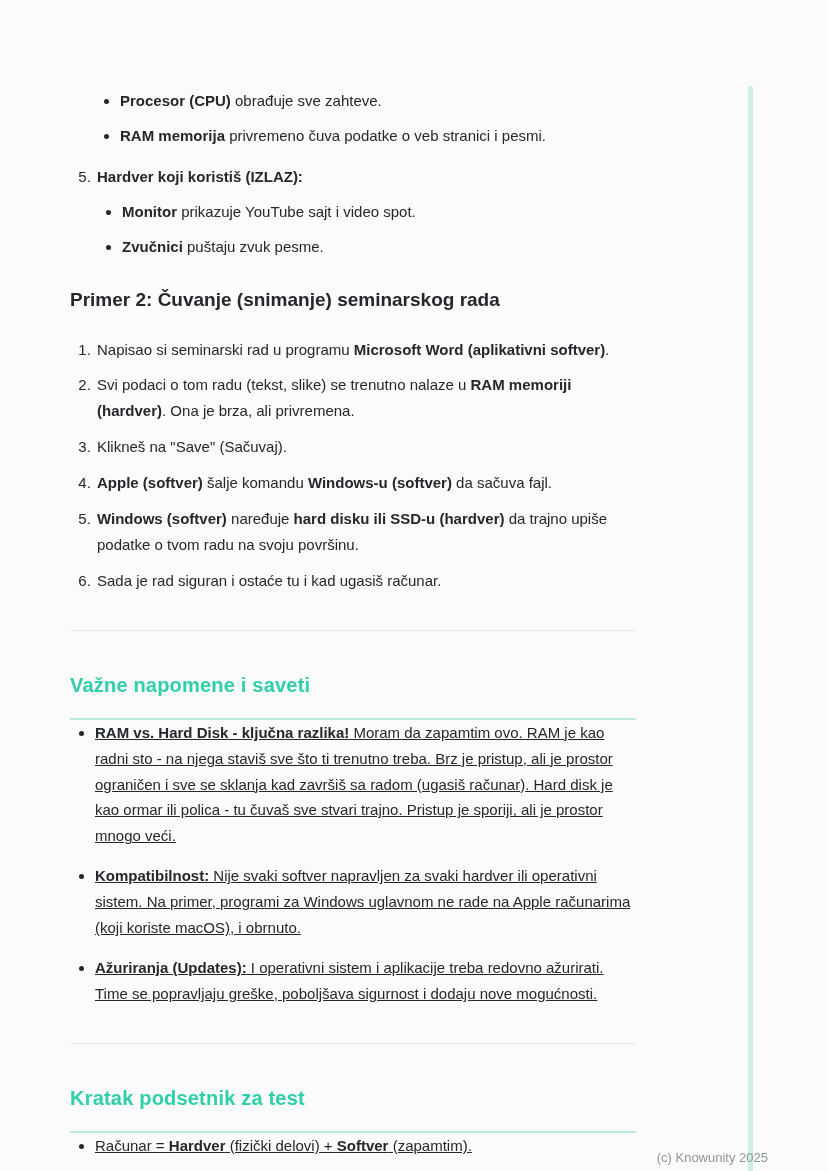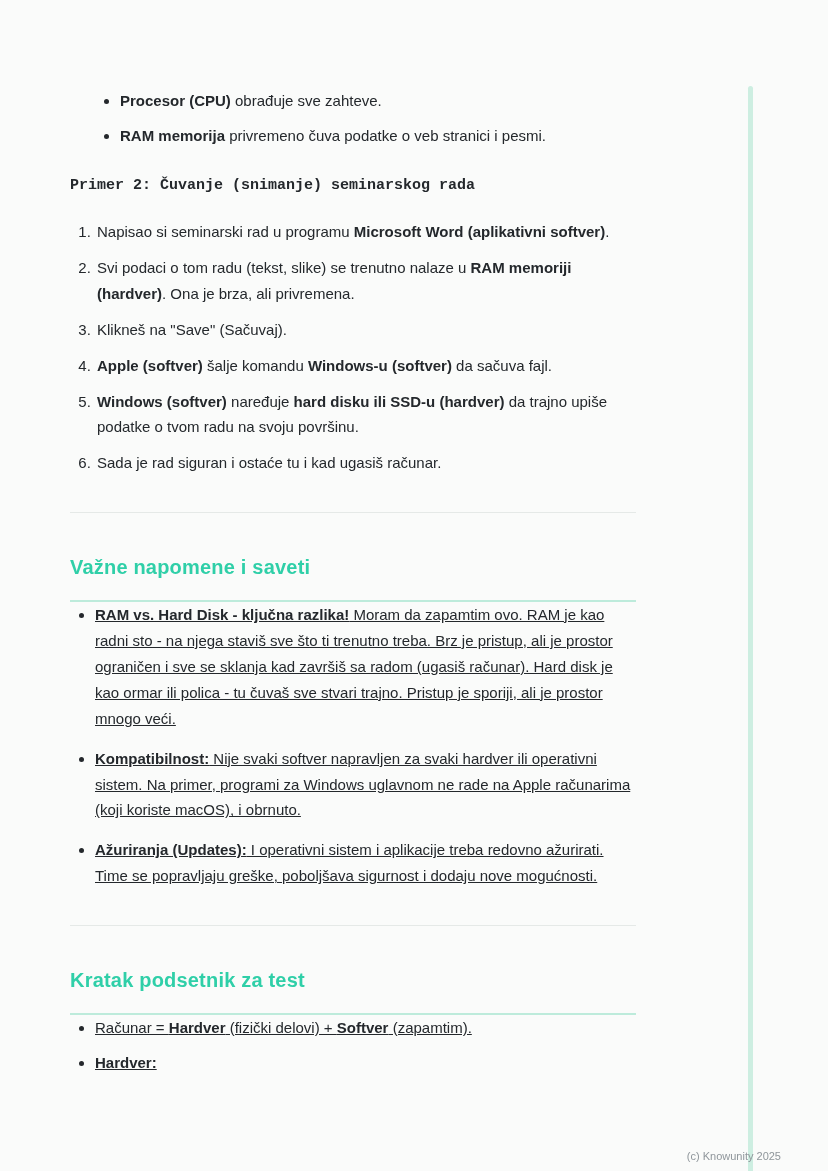--- a/index.html
+++ b/index.html
@@ -20,56 +20,65 @@
 
   ul.bullets { margin: 0; padding-left: 25px; list-style: disc; }
   ul.bullets > li { margin-bottom: 9px; }
   ul.big > li { margin-bottom: 14px; }
   ul.indent { margin-left: 25px; margin-bottom: 15px; }
   ul.nested { margin-top: 9px; padding-left: 25px; }
 
   ol.nums { margin: 0; padding-left: 25px; }
   ol.nums > li { margin-bottom: 10px; padding-left: 2px; }
 
-  .bold-heading { font-weight: bold; font-size: 15px; margin: 24px 0 20px 0; font-family: Liberation Mono, monospace; }
+  .bold-heading { font-weight: bold; font-size: 19px; margin: 24px 0 20px 0; }
 
   hr.divider { border: none; border-top: 1px solid #e5e9e7; margin: 36px 0 0 0; }
 
   h2.section-heading {
     color: #2fcfa8;
     font-size: 20px; font-weight: bold;
     letter-spacing: 0.2px;
     margin: 37px 0 0 0;
     padding-bottom: 15px;
     border-bottom: 2px solid #bdebdb;
   }
   .after-heading { margin-top: 24px; text-decoration: underline; }
 
   .edge-bar {
     position: absolute; left: 748px; top: 38px;
     width: 5px; height: 1095px;
     background: #cdeee1; border-radius: 3px;
   }
   .footer {
-    position: absolute; right: 47px; top: 1102px;
-    font-size: 11px; color: #8f969b;
+    position: absolute; right: 60px; top: 1102px;
+    font-size: 13px; color: #8f969b;
     z-index: 2;
   }
 </style>
 </head>
 <body>
 
 <div class="page">
   <div class="content">
 
     <ul class="bullets indent">
         <li><span class="b">Procesor (CPU)</span><span> obrađuje sve zahteve.</span></li>
         <li><span class="b">RAM memorija</span><span> privremeno čuva podatke o veb stranici i pesmi.</span></li>
       </ul>
 
+    <ol class="nums" start="5">
+      <li>
+        <span><span class="b">Hardver koji koristiš (IZLAZ):</span></span>
+        <ul class="bullets nested">
+            <li><span class="b">Monitor</span><span> prikazuje YouTube sajt i video spot.</span></li>
+            <li><span class="b">Zvučnici</span><span> puštaju zvuk pesme.</span></li>
+          </ul>
+      </li>
+    </ol>
 
     <p class="bold-heading">Primer 2: Čuvanje (snimanje) seminarskog rada</p>
 
     <ol class="nums">
         <li><span>Napisao si seminarski rad u programu </span><span class="b">Microsoft Word (aplikativni softver)</span><span>.</span></li>
         <li><span>Svi podaci o tom radu (tekst, slike) se trenutno nalaze u </span><span class="b">RAM memoriji (hardver)</span><span>. Ona je brza, ali privremena.</span></li>
         <li><span>Klikneš na "Save" (Sačuvaj).</span></li>
         <li><span class="b">Apple (softver)</span><span> šalje komandu </span><span class="b">Windows-u (softver)</span><span> da sačuva fajl.</span></li>
         <li><span class="b">Windows (softver)</span><span> naređuje </span><span class="b">hard disku ili SSD-u (hardver)</span><span> da trajno upiše podatke o tvom radu na svoju površinu.</span></li>
         <li><span>Sada je rad siguran i ostaće tu i kad ugasiš računar.</span></li>

